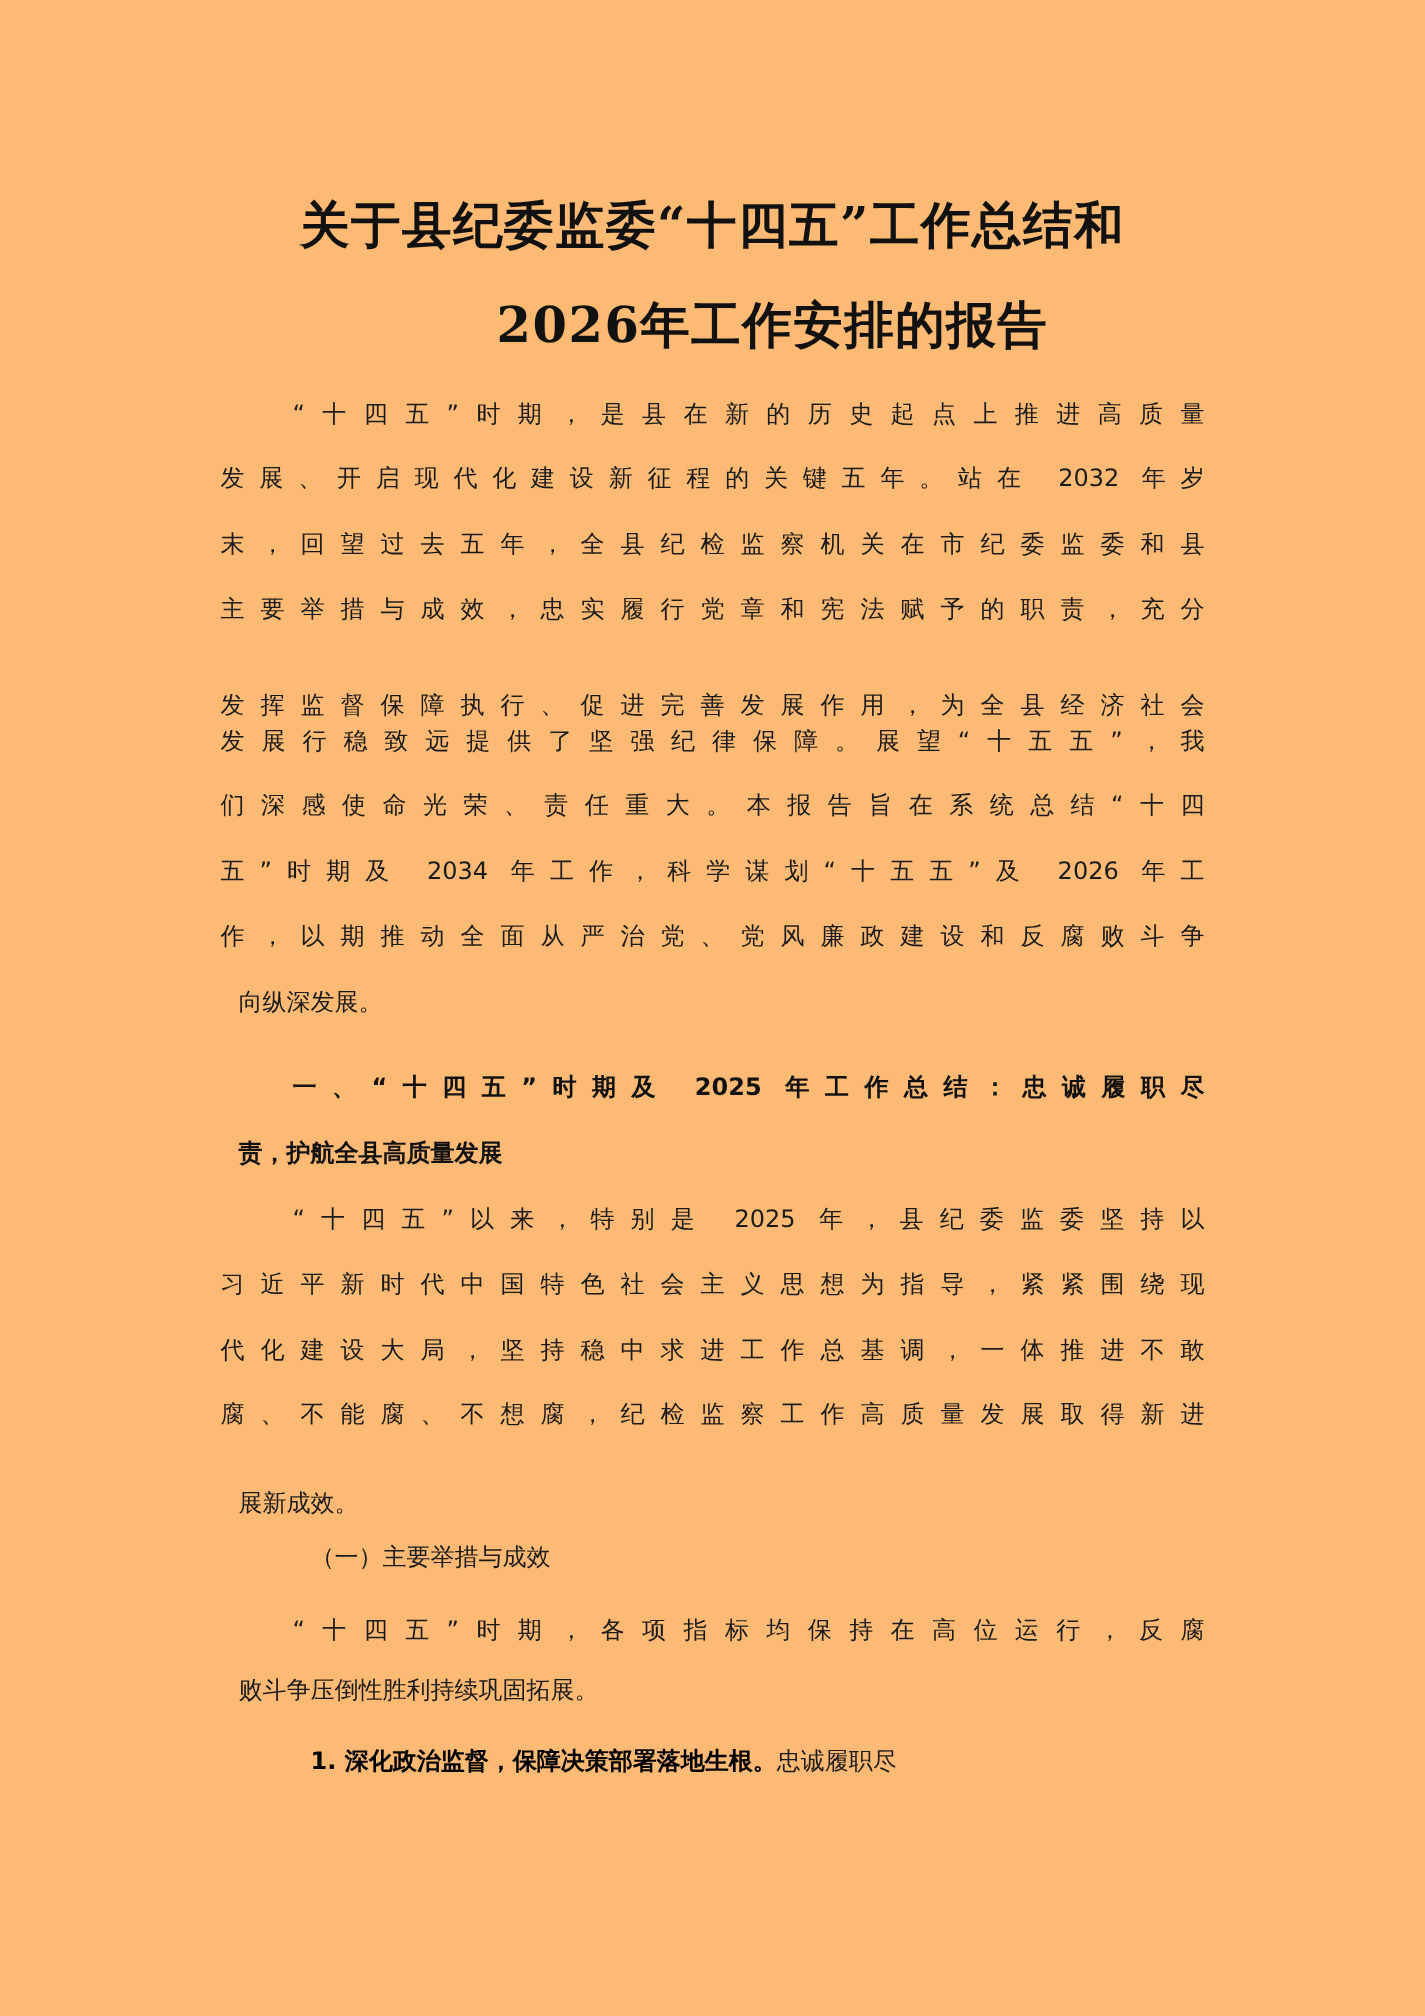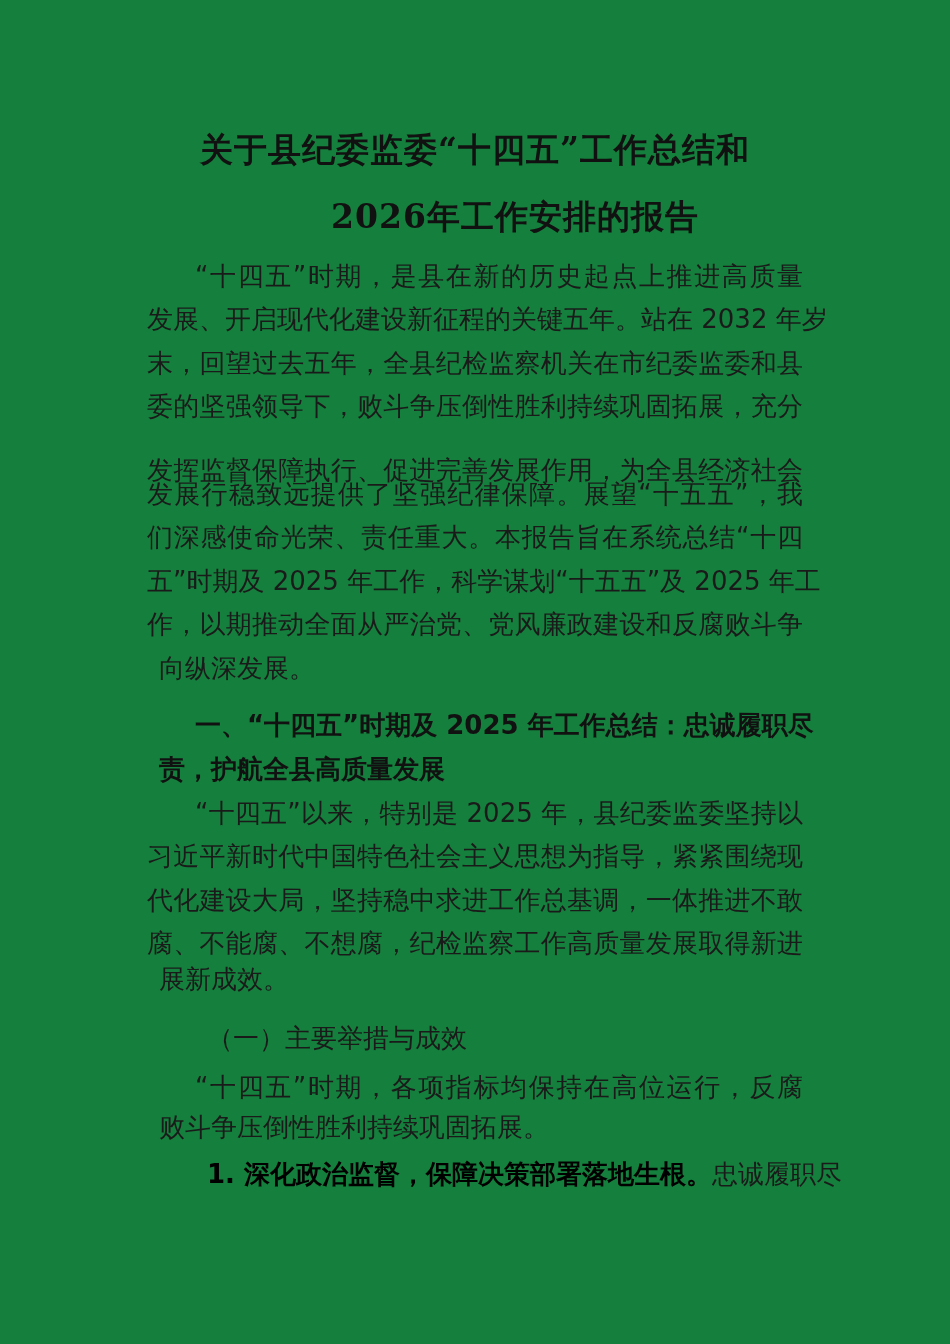--- a/index.html
+++ b/index.html
@@ -14,41 +14,41 @@
       overflow: hidden;
       font-family: "DejaVu Serif", "Liberation Serif", serif;
       color: #111111;
     }
     .page {
       position: absolute;
       left: 0;
       top: 0;
       width: 950px;
       height: 1344px;
-      background: #15803d;
+      background: #fdba74;
     }
     .title-line {
       position: absolute;
       left: 0;
       width: 950px;
       text-align: center;
       font-size: 33px;
       font-weight: bold;
       letter-spacing: 1px;
       line-height: 40px;
       white-space: nowrap;
       font-family: "DejaVu Serif", "Liberation Serif", serif;
     }
     .line {
       position: absolute;
       left: 147px;
       width: 656px;
       height: 36px;
       line-height: 36px;
-      font-size: 26px;
+      font-size: 16px;
       white-space: nowrap;
       text-align: justify;
       text-align-last: justify;
       font-family: "DejaVu Sans", "Liberation Sans", sans-serif;
       font-weight: normal;
       color: #1a1a1a;
     }
     .line.last {
       text-align-last: left;
       margin-left: 12px;
@@ -70,36 +70,36 @@
 <body>
 
 <div class="page">
 
   <div class="title-line" style="top:130px;">关于县纪委监委“十四五”工作总结和</div>
   <div class="title-line" style="top:197px;margin-left:40px;">2026年工作安排的报告</div>
 
   <div class="line indent" style="top:258px;">“十四五”时期，是县在新的历史起点上推进高质量</div>
   <div class="line" style="top:301px;">发展、开启现代化建设新征程的关键五年。站在 2032 年岁</div>
   <div class="line" style="top:345px;">末，回望过去五年，全县纪检监察机关在市纪委监委和县</div>
-  <div class="line" style="top:388px;">委的坚强领导下，败斗争压倒性胜利持续巩固拓展，充分</div>
+  <div class="line" style="top:388px;">主要举措与成效，忠实履行党章和宪法赋予的职责，充分</div>
   <div class="line" style="top:452px;">发挥监督保障执行、促进完善发展作用，为全县经济社会</div>
   <div class="line" style="top:519px;">们深感使命光荣、责任重大。本报告旨在系统总结“十四</div>
   <div class="line" style="top:476px;">发展行稳致远提供了坚强纪律保障。展望“十五五”，我</div>
-  <div class="line" style="top:563px;">五”时期及 2025 年工作，科学谋划“十五五”及 2025 年工</div>
+  <div class="line" style="top:563px;">五”时期及 2034 年工作，科学谋划“十五五”及 2026 年工</div>
   <div class="line" style="top:606px;">作，以期推动全面从严治党、党风廉政建设和反腐败斗争</div>
   <div class="line last" style="top:650px;">向纵深发展。</div>
 
   <div class="line indent heading" style="top:707px;">一、“十四五”时期及 2025 年工作总结：忠诚履职尽</div>
   <div class="line heading last" style="top:751px;">责，护航全县高质量发展</div>
 
   <div class="line indent" style="top:795px;">“十四五”以来，特别是 2025 年，县纪委监委坚持以</div>
   <div class="line" style="top:838px;">习近平新时代中国特色社会主义思想为指导，紧紧围绕现</div>
   <div class="line" style="top:882px;">代化建设大局，坚持稳中求进工作总基调，一体推进不敢</div>
   <div class="line" style="top:925px;">腐、不能腐、不想腐，纪检监察工作高质量发展取得新进</div>
-  <div class="line last" style="top:961px;">展新成效。</div>
+  <div class="line last" style="top:984px;">展新成效。</div>
 
   <div class="line indent last" style="top:1020px;">（一）主要举措与成效</div>
 
   <div class="line indent" style="top:1069px;">“十四五”时期，各项指标均保持在高位运行，反腐</div>
   <div class="line last" style="top:1109px;">败斗争压倒性胜利持续巩固拓展。</div>
 
   <div class="line indent last" style="top:1156px; text-align:left; text-align-last:left;">
     <span class="bold">1. 深化政治监督，保障决策部署落地生根。</span><span>忠诚履职尽</span>
   </div>
 

